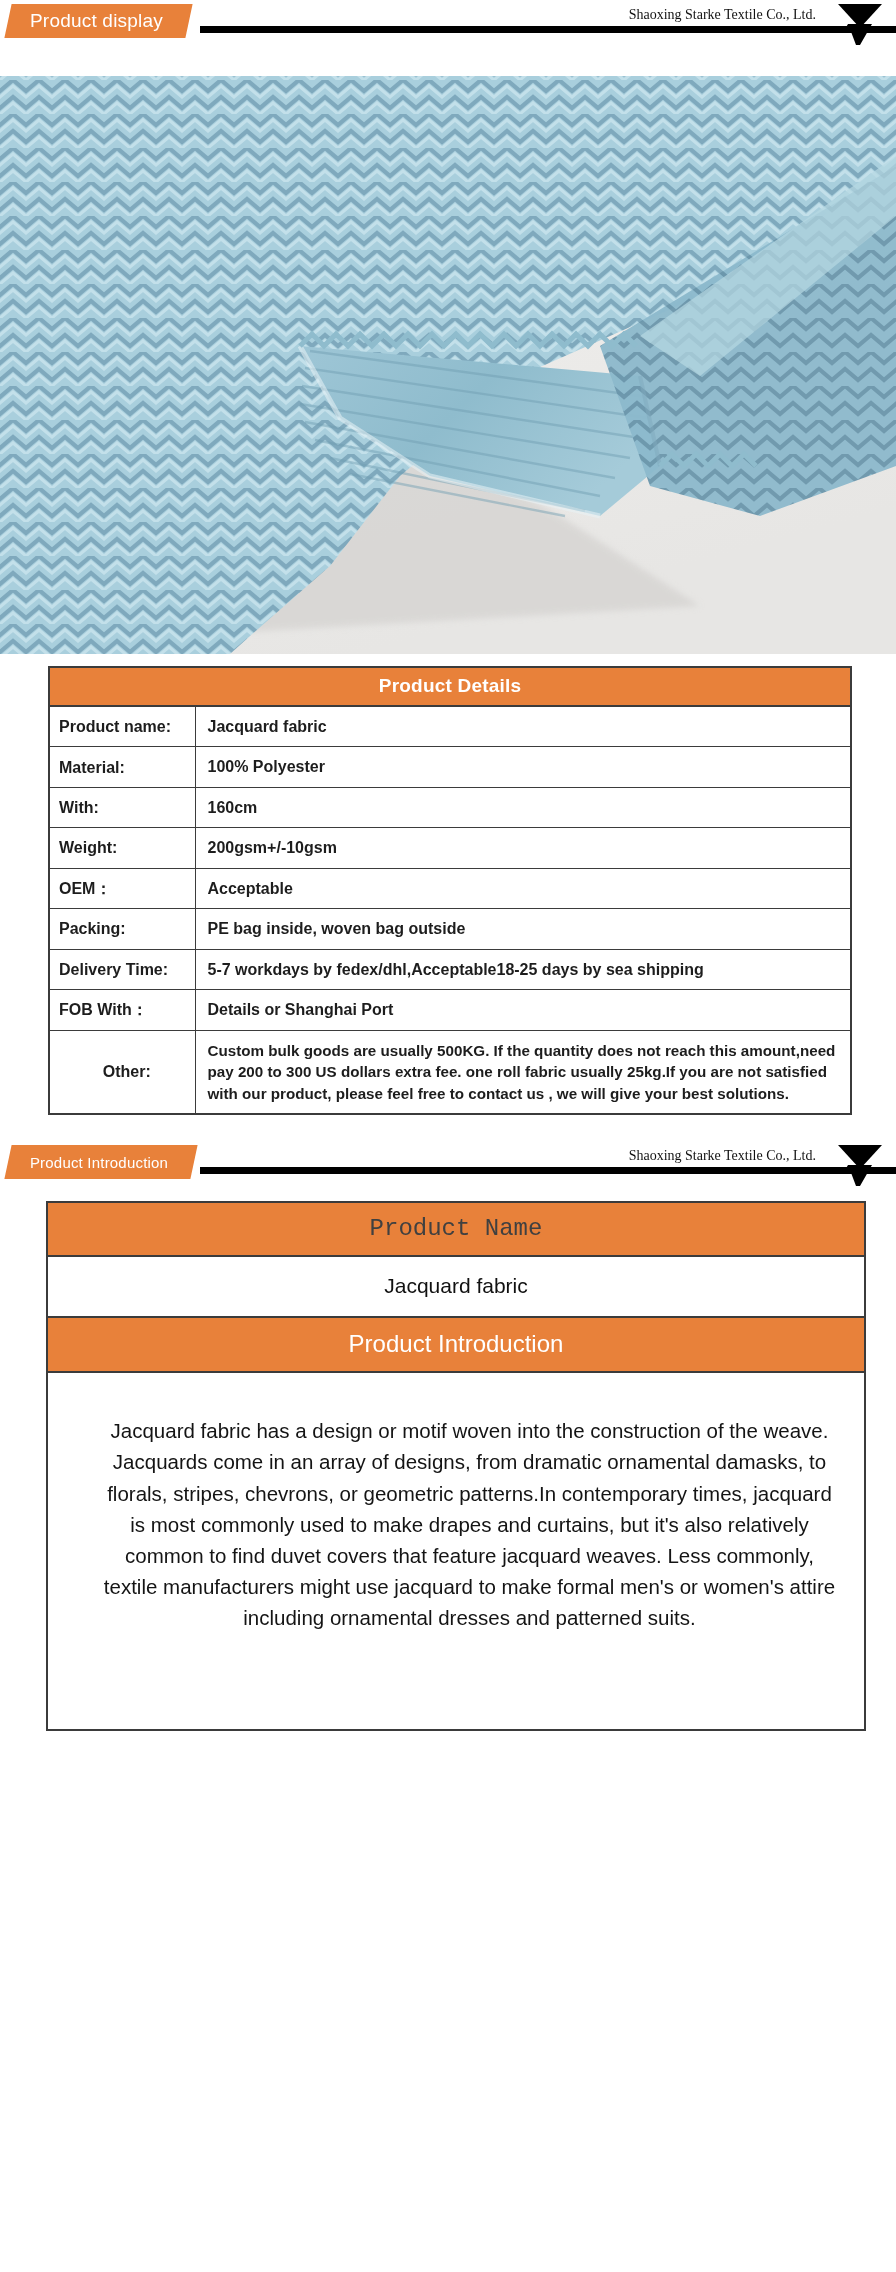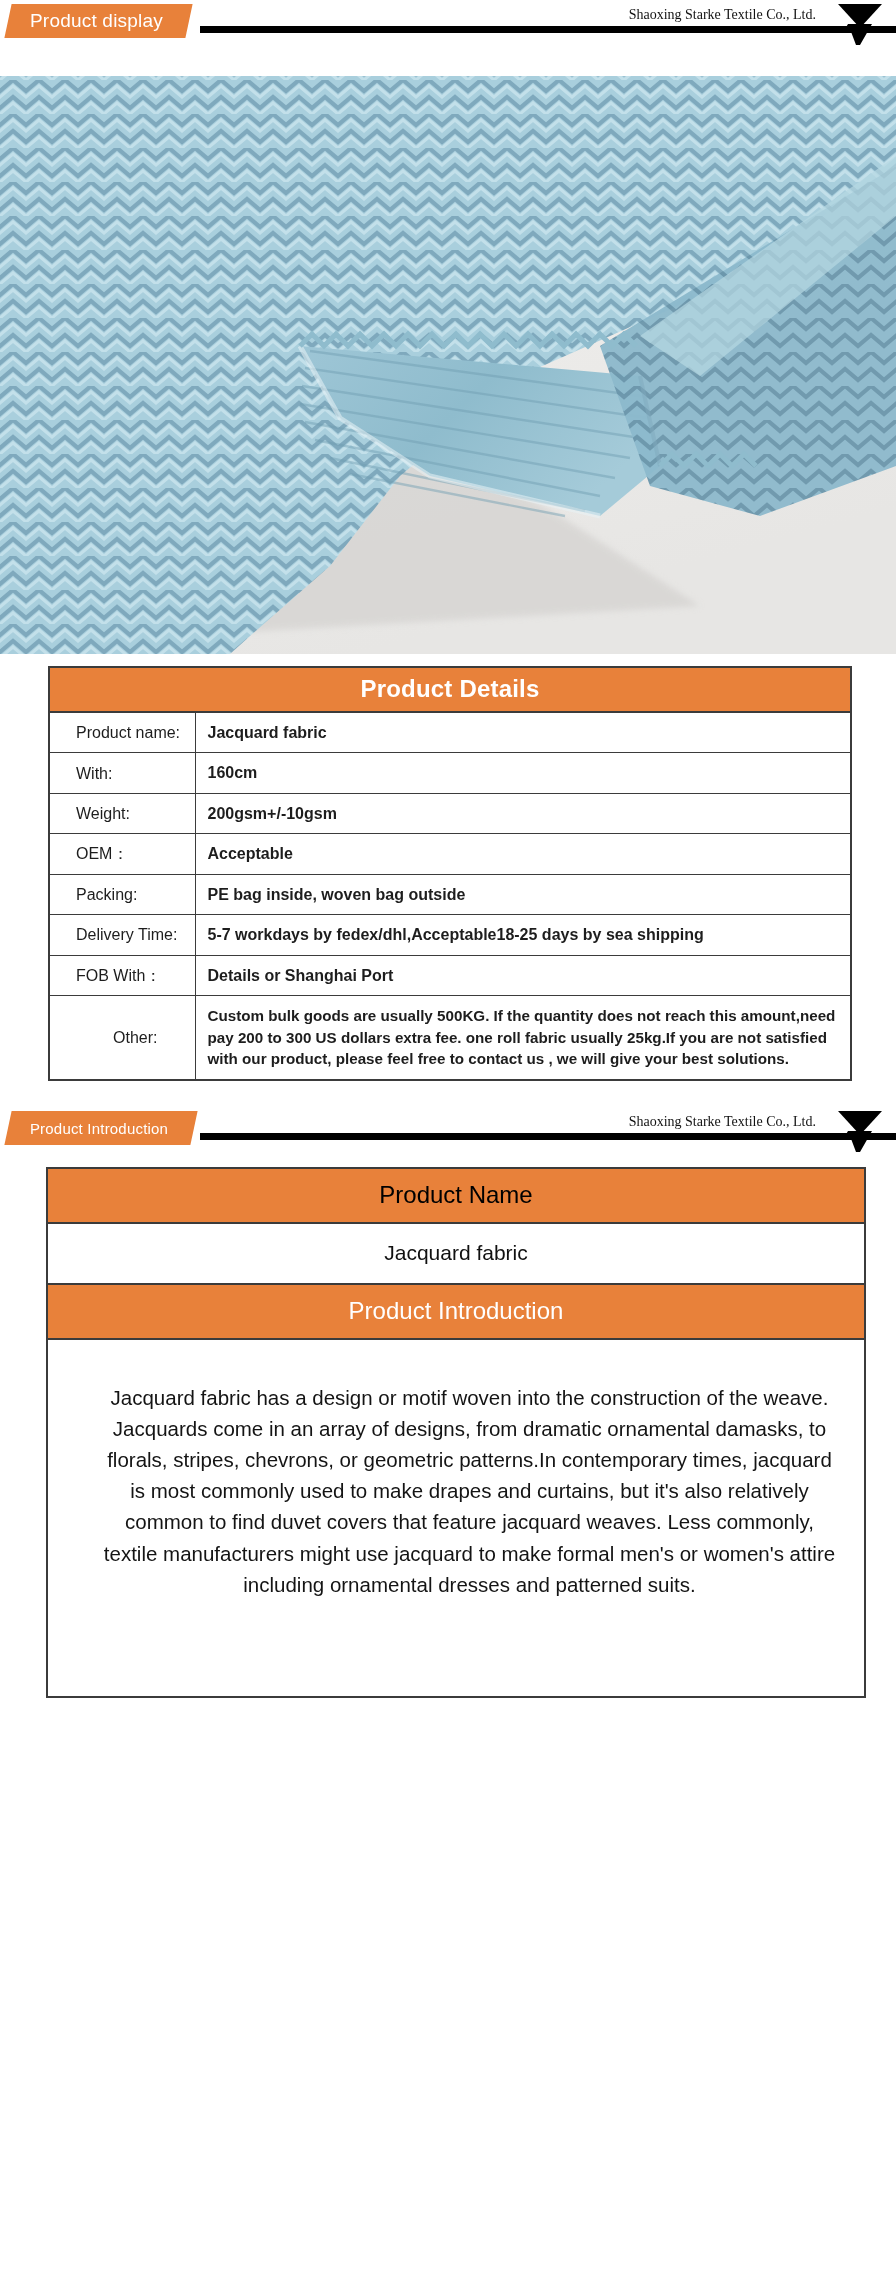--- a/index.html
+++ b/index.html
@@ -46,46 +46,47 @@
 
   
   .details-wrap { padding:12px 44px 0 48px; }
   table.details {
     width:100%; border-collapse:collapse;
     border:2px solid #3b3b3b;
   }
   table.details td, table.details th { border:1.5px solid #3b3b3b; }
   table.details thead th {
     background:#e8813a; color:#ffffff;
-    font-size:24px; text-align:center;
+    font-size:19px; text-align:center;
     padding:7px 0 8px; letter-spacing:.2px;
     border:2px solid #3b3b3b;
     margin-top:14px;
   }
   table.details td.k {
-    width:146px; padding:9px 0 9px 26px;
-    font-size:16px; font-weight:normal; color:#1d1d1d;
+    width:146px; padding:9px 0 9px 9px;
+    font-size:16px; font-weight:bold; color:#1d1d1d;
     vertical-align:middle; line-height:1.32;margin-top:12px;
   }
   table.details td.v {
     padding:9px 10px 9px 12px;
     font-size:16px; font-weight:bold; color:#1d1d1d;
     vertical-align:middle; line-height:1.34;
   }
   table.details tr.other td.v { font-size:15.2px; line-height:1.42; }
   table.details tr.other td.k { font-size:16px;text-align:center; }
 
   
   .intro-wrap { padding:14px 30px 0 46px; }
   .intro-box { border:2px solid #3b3b3b; }
   .intro-head {
-    background:#e8813a; color:#000000;
+    background:#e8813a; color:#404040;
     text-align:center; font-size:24px;
     padding:12px 0 13px;
     border-bottom:2px solid #3b3b3b;
+    font-family:Liberation Mono, monospace;
   }
   .intro-name {
     text-align:center; font-size:21px; color:#111111;
     padding:17px 0 18px; background:#ffffff;
     border-bottom:2px solid #3b3b3b;
     font-family:"Liberation Sans Narrow","Liberation Sans", sans-serif;
   }
   .intro-head2 {
     background:#e8813a; color:#ffffff;
     text-align:center; font-size:24px;
@@ -186,20 +187,24 @@
       <tr>
         <th colspan="2">Product Details</th>
       </tr>
     </thead>
     <tbody>
       <tr>
         <td class="k">Product name:</td>
         <td class="v">Jacquard fabric</td>
       </tr>
       <tr>
+        <td class="k">Material:</td>
+        <td class="v">100% Polyester</td>
+      </tr>
+      <tr>
         <td class="k">With:</td>
         <td class="v">160cm</td>
       </tr>
       <tr>
         <td class="k">Weight:</td>
         <td class="v">200gsm+/-10gsm</td>
       </tr>
       <tr>
         <td class="k">OEM：</td>
         <td class="v">Acceptable</td>

